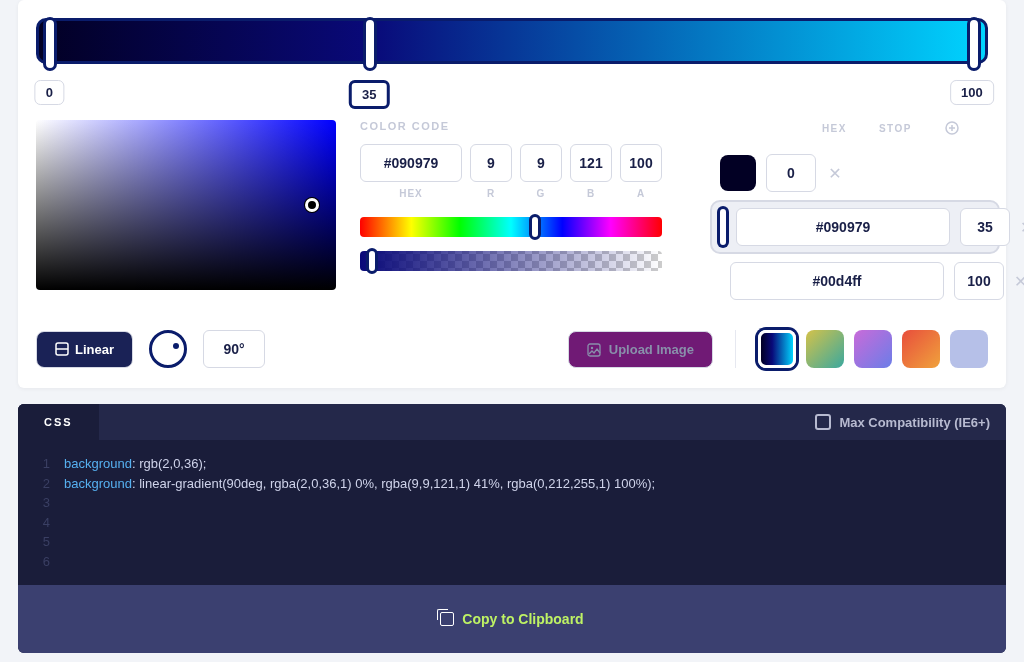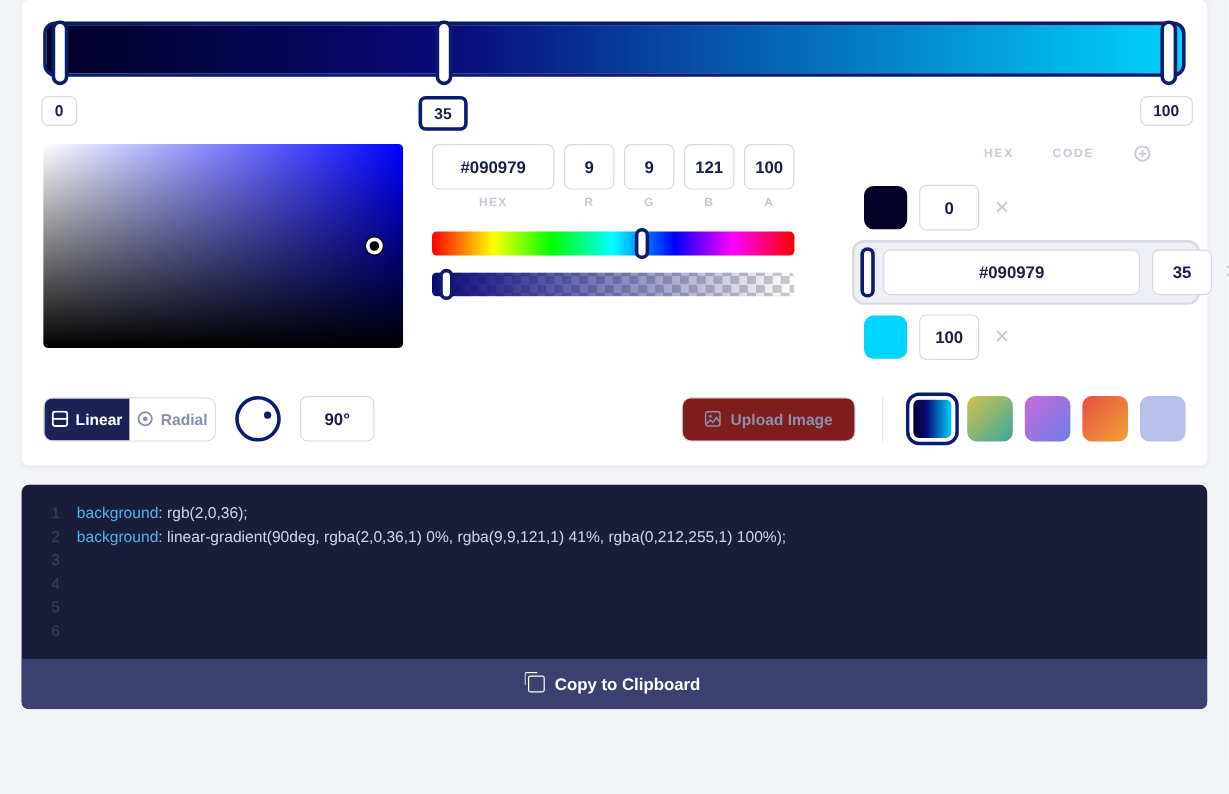--- a/index.html
+++ b/index.html
@@ -48,46 +48,46 @@
   .stop-row.selected { background: #edeff5; border: 2px solid #d6d9e4; padding: 6px 8px; }
   .swatch { width: 36px; height: 36px; border-radius: 8px; }
   .stop-row.selected .swatch { border: 3px solid #fff; box-shadow: 0 0 0 3px #0a1c6b; }
   .stop-hex-input { flex: 1; border: 1px solid #d6d9e4; border-radius: 6px; padding: 10px 8px; font-size: 14px; font-weight: 600; color: #191f47; text-align: center; background: #fff; }
   .stop-pos-input { width: 50px; border: 1px solid #d6d9e4; border-radius: 6px; padding: 10px 4px; font-size: 14px; font-weight: 600; color: #191f47; text-align: center; background: #fff; }
   .stop-delete { width: 18px; color: #c5c9d8; font-size: 16px; cursor: pointer; text-align: center; }
   
   
   .toolbar { display: flex; align-items: center; gap: 16px; margin-top: 22px; }
   .seg-control { display: flex; border: 1px solid #d6d9e4; border-radius: 8px; overflow: hidden; }
-  .seg-btn { padding: 10px 6px; font-size: 13px; font-weight: 700; color: #8990ab; background: #fff; display: flex; align-items: center; gap: 6px; cursor: pointer; }
+  .seg-btn { padding: 10px 18px; font-size: 13px; font-weight: 700; color: #8990ab; background: #fff; display: flex; align-items: center; gap: 6px; cursor: pointer; }
   .seg-btn.active { background: #1a2256; color: #fff; }
   .seg-icon { width: 14px; height: 14px; }
   .angle-knob { width: 38px; height: 38px; border: 3px solid #0a1c6b; border-radius: 50%; position: relative; cursor: pointer; }
   .angle-knob::after { content: ''; position: absolute; width: 6px; height: 6px; background: #0a1c6b; border-radius: 50%; top: 10px; right: 5px; }
   .angle-input { width: 62px; border: 1px solid #d6d9e4; border-radius: 6px; padding: 10px 8px; font-size: 14px; font-weight: 600; color: #191f47; text-align: center; background: #fff; }
   .spacer { flex: 1; }
-  .upload-btn { border: 1px solid #d6d9e4; border-radius: 8px; padding: 10px 18px; font-size: 13px; font-weight: 700; color: #8990ab; background: #7f1d1d; display: flex; align-items: center; gap: 8px; cursor: pointer; }
+  .upload-btn { border: 1px solid #d6d9e4; border-radius: 8px; padding: 10px 18px; font-size: 13px; font-weight: 700; color: #8990ab; background: #701a75; display: flex; align-items: flex-end; gap: 8px; cursor: pointer; }
   .div-sm { width: 1px; height: 38px; background: #e6e8f0; margin: 0 6px; }
   .presets { display: flex; gap: 10px; }
   .preset { width: 38px; height: 38px; border-radius: 8px; cursor: pointer; }
   .preset.active { border: 3px solid #fff; box-shadow: 0 0 0 3px #0a1c6b; }
   
   
   .code-panel { margin: 0 18px; border-radius: 6px; overflow: hidden; background: #1a1d3a; }
   .code-header { display: flex; align-items: center; background: #24284a; }
   .code-tab { padding: 12px 26px; font-size: 11px; font-weight: 700; letter-spacing: 2px; color: #fff; background: #1a1d3a; text-transform: uppercase; }
   .code-hdr-spacer { flex: 1; }
   .compat { display: flex; align-items: center; gap: 8px; padding-right: 16px; color: #b7bad0; font-size: 13px; font-weight: 700; cursor: pointer; }
   .compat-check { width: 16px; height: 16px; border: 2px solid #b7bad0; border-radius: 3px; }
   .code-body { padding: 14px 0; font-family: 'Courier New', monospace; font-size: 13px; line-height: 1.5; }
   .code-line { display: flex; }
   .line-no { width: 46px; text-align: right; padding-right: 14px; color: #3a3f63; }
   .line-content { flex: 1; white-space: pre; color: #cfd3ea; }
   .tok-prop { color: #56b0f0; }
-  .copy-btn { background: #3b4070; color: #ffffff; font-size: 14px; font-weight: 700; text-align: center; padding: 13px; display: flex; align-items: center; justify-content: center; gap: 8px; cursor: pointer; }
+  .copy-btn { background: #3b4070; color: #bef264; font-size: 14px; font-weight: 700; text-align: center; padding: 26px; display: flex; align-items: center; justify-content: center; gap: 8px; cursor: pointer; }
   .copy-icon { width: 14px; height: 14px; border: 1.5px solid #fff; border-radius: 2px; position: relative; }
   .copy-icon::before { content: ''; position: absolute; top: -4px; left: -4px; width: 10px; height: 10px; border-top: 1.5px solid #fff; border-left: 1.5px solid #fff; border-radius: 2px 0 0 0; }
 </style>
 </head>
 <body>
 
 <div class="app">
 
   <div class="gradient-bar-wrap">
     <div class="gradient-bar">
@@ -105,20 +105,21 @@
 
   <div class="editor-row">
 
     <div class="color-picker">
       <div class="sv-rect">
         <div class="sv-cursor" style="left:92%; top:50%"></div>
       </div>
     </div>
 
     <div class="color-inputs">
+      <span class="label-small">COLOR CODE</span>
       <div class="input-row">
         <input class="txt-input txt-hex" value="#090979" style="">
         <input class="txt-input txt-rgb" value="9" style="">
         <input class="txt-input txt-rgb" value="9" style="">
         <input class="txt-input txt-rgb" value="121" style="">
         <input class="txt-input txt-rgb" value="100" style="">
       </div>
       <div class="sub-labels">
         <span class="w-hex">HEX</span>
         <span class="w-rgb">R</span>
@@ -132,21 +133,21 @@
       <div class="alpha-slider">
         <div class="alpha-handle"></div>
       </div>
     </div>
 
     <div class="divider-v"></div>
 
     <div class="stops-panel">
       <div class="stops-header">
         <span>HEX</span>
-        <span>CODE</span>
+        <span>STOP</span>
         <div class="add-stop">
           <svg width="14" height="14" viewBox="0 0 14 14">
               <circle cx="7" cy="7" r="6" fill="none" stroke="#c5c9d8" stroke-width="1.5"></circle>
               <path d="M7 4v6M4 7h6" stroke="#c5c9d8" stroke-width="1.5"></path>
             </svg>
         </div>
       </div>
 
       <div class="stop-row">
         <div class="swatch" style="background:#020024"></div>
@@ -156,42 +157,36 @@
 
       <div class="stop-row selected">
         <div class="swatch" style="background:#090979"></div>
         <input class="stop-hex-input" value="#090979" style="">
         <input class="stop-pos-input" value="35" style="">
         <div class="stop-delete">✕</div>
       </div>
 
       <div class="stop-row">
         <div class="swatch" style="background:#00d4ff"></div>
+        <input class="stop-hex-input" value="#00d4ff" style="">
         <input class="stop-pos-input" value="100" style="">
         <div class="stop-delete">✕</div>
       </div>
     </div>
 
   </div>
 
   <div class="toolbar">
     <div class="seg-control">
       <div class="seg-btn active">
         <svg class="seg-icon" viewBox="0 0 14 14">
             <rect x="1" y="1" width="12" height="12" rx="2" fill="none" stroke="#fff" stroke-width="1.5"></rect>
             <line x1="1" y1="7" x2="13" y2="7" stroke="#fff" stroke-width="1.5"></line>
           </svg>
         <span>Linear</span>
-      </div>
-      <div class="seg-btn">
-        <svg class="seg-icon" viewBox="0 0 14 14">
-            <circle cx="7" cy="7" r="5.5" fill="none" stroke="#8990ab" stroke-width="1.5"></circle>
-            <circle cx="7" cy="7" r="2" fill="#8990ab"></circle>
-          </svg>
-        <span>Radial</span>
       </div>
     </div>
     <div class="angle-knob"></div>
     <input class="angle-input" value="90°" style="">
     <div class="spacer"></div>
     <div class="upload-btn">
       <svg width="14" height="14" viewBox="0 0 14 14">
           <rect x="1" y="1" width="12" height="12" rx="2" fill="none" stroke="#8990ab" stroke-width="1.3"></rect>
           <circle cx="5" cy="5" r="1.2" fill="#8990ab"></circle>
           <path d="M2 11l3-3 2 2 3-4 3 4" fill="none" stroke="#8990ab" stroke-width="1.3"></path>
@@ -204,20 +199,28 @@
       <div class="preset" style="background:linear-gradient(135deg,#d4c24a,#3aa89e)"></div>
       <div class="preset" style="background:linear-gradient(135deg,#c96bd9,#6b7de8)"></div>
       <div class="preset" style="background:linear-gradient(135deg,#e84e3c,#f0a23c)"></div>
       <div class="preset" style="background:linear-gradient(135deg,#b6c0e8,#b6c0e8)"></div>
     </div>
   </div>
 
 </div>
 
 <div class="code-panel">
+  <div class="code-header">
+    <div class="code-tab">css</div>
+    <div class="code-hdr-spacer"></div>
+    <div class="compat">
+      <div class="compat-check"></div>
+      <span>Max Compatibility (IE6+)</span>
+    </div>
+  </div>
   <div class="code-body" id="code-body">
       <div class="code-line">
         <div class="line-no">1</div>
         <div class="line-content"><span class="tok-prop">background</span><span>: rgb(2,0,36);</span></div>
       </div>
       <div class="code-line">
         <div class="line-no">2</div>
         <div class="line-content"><span class="tok-prop">background</span><span>: linear-gradient(90deg, rgba(2,0,36,1) 0%, rgba(9,9,121,1) 41%, rgba(0,212,255,1) 100%);</span></div>
       </div>
       <div class="code-line">

